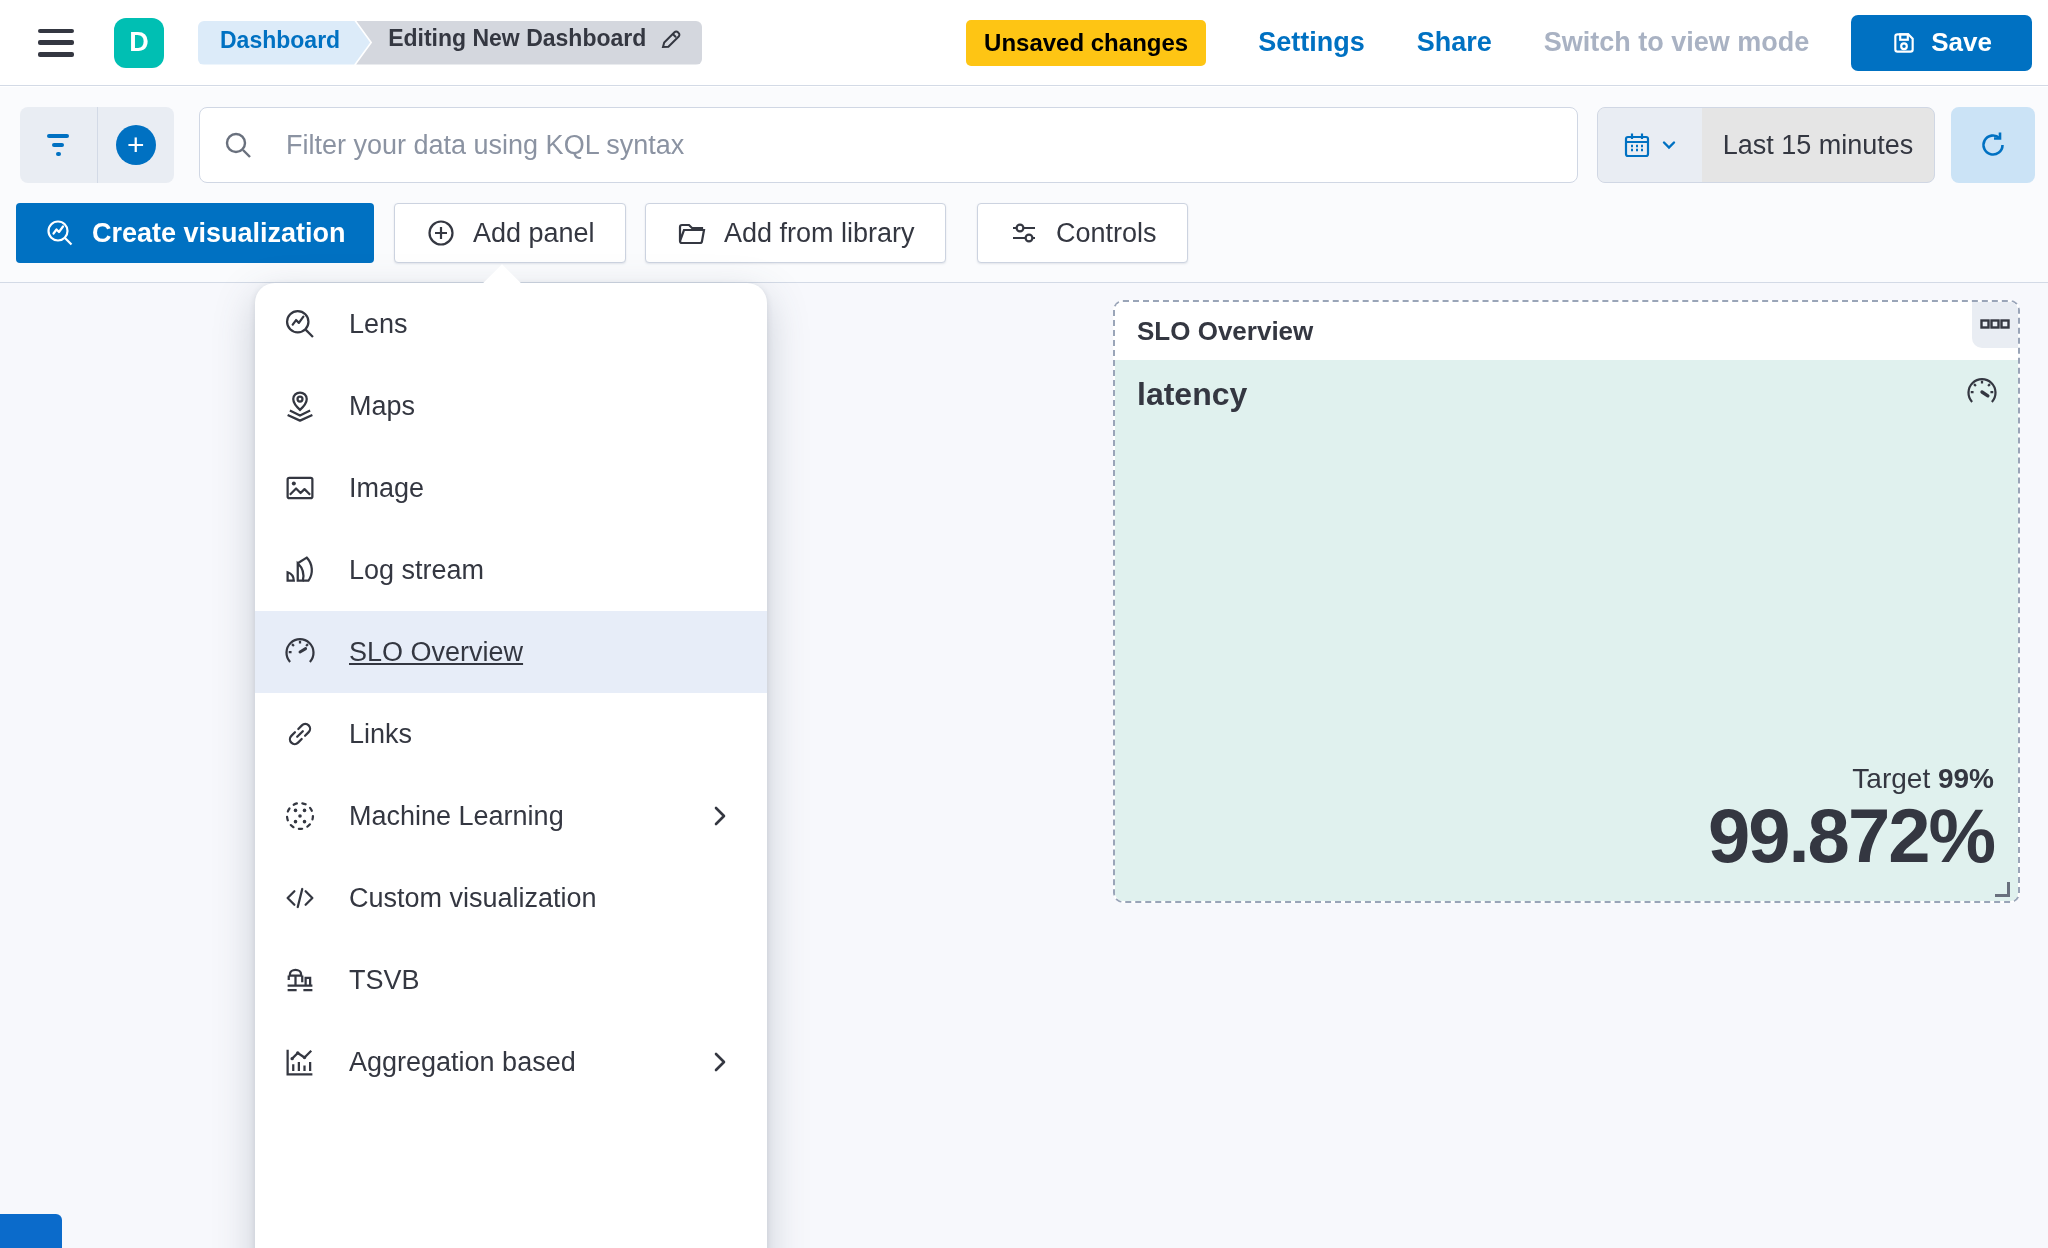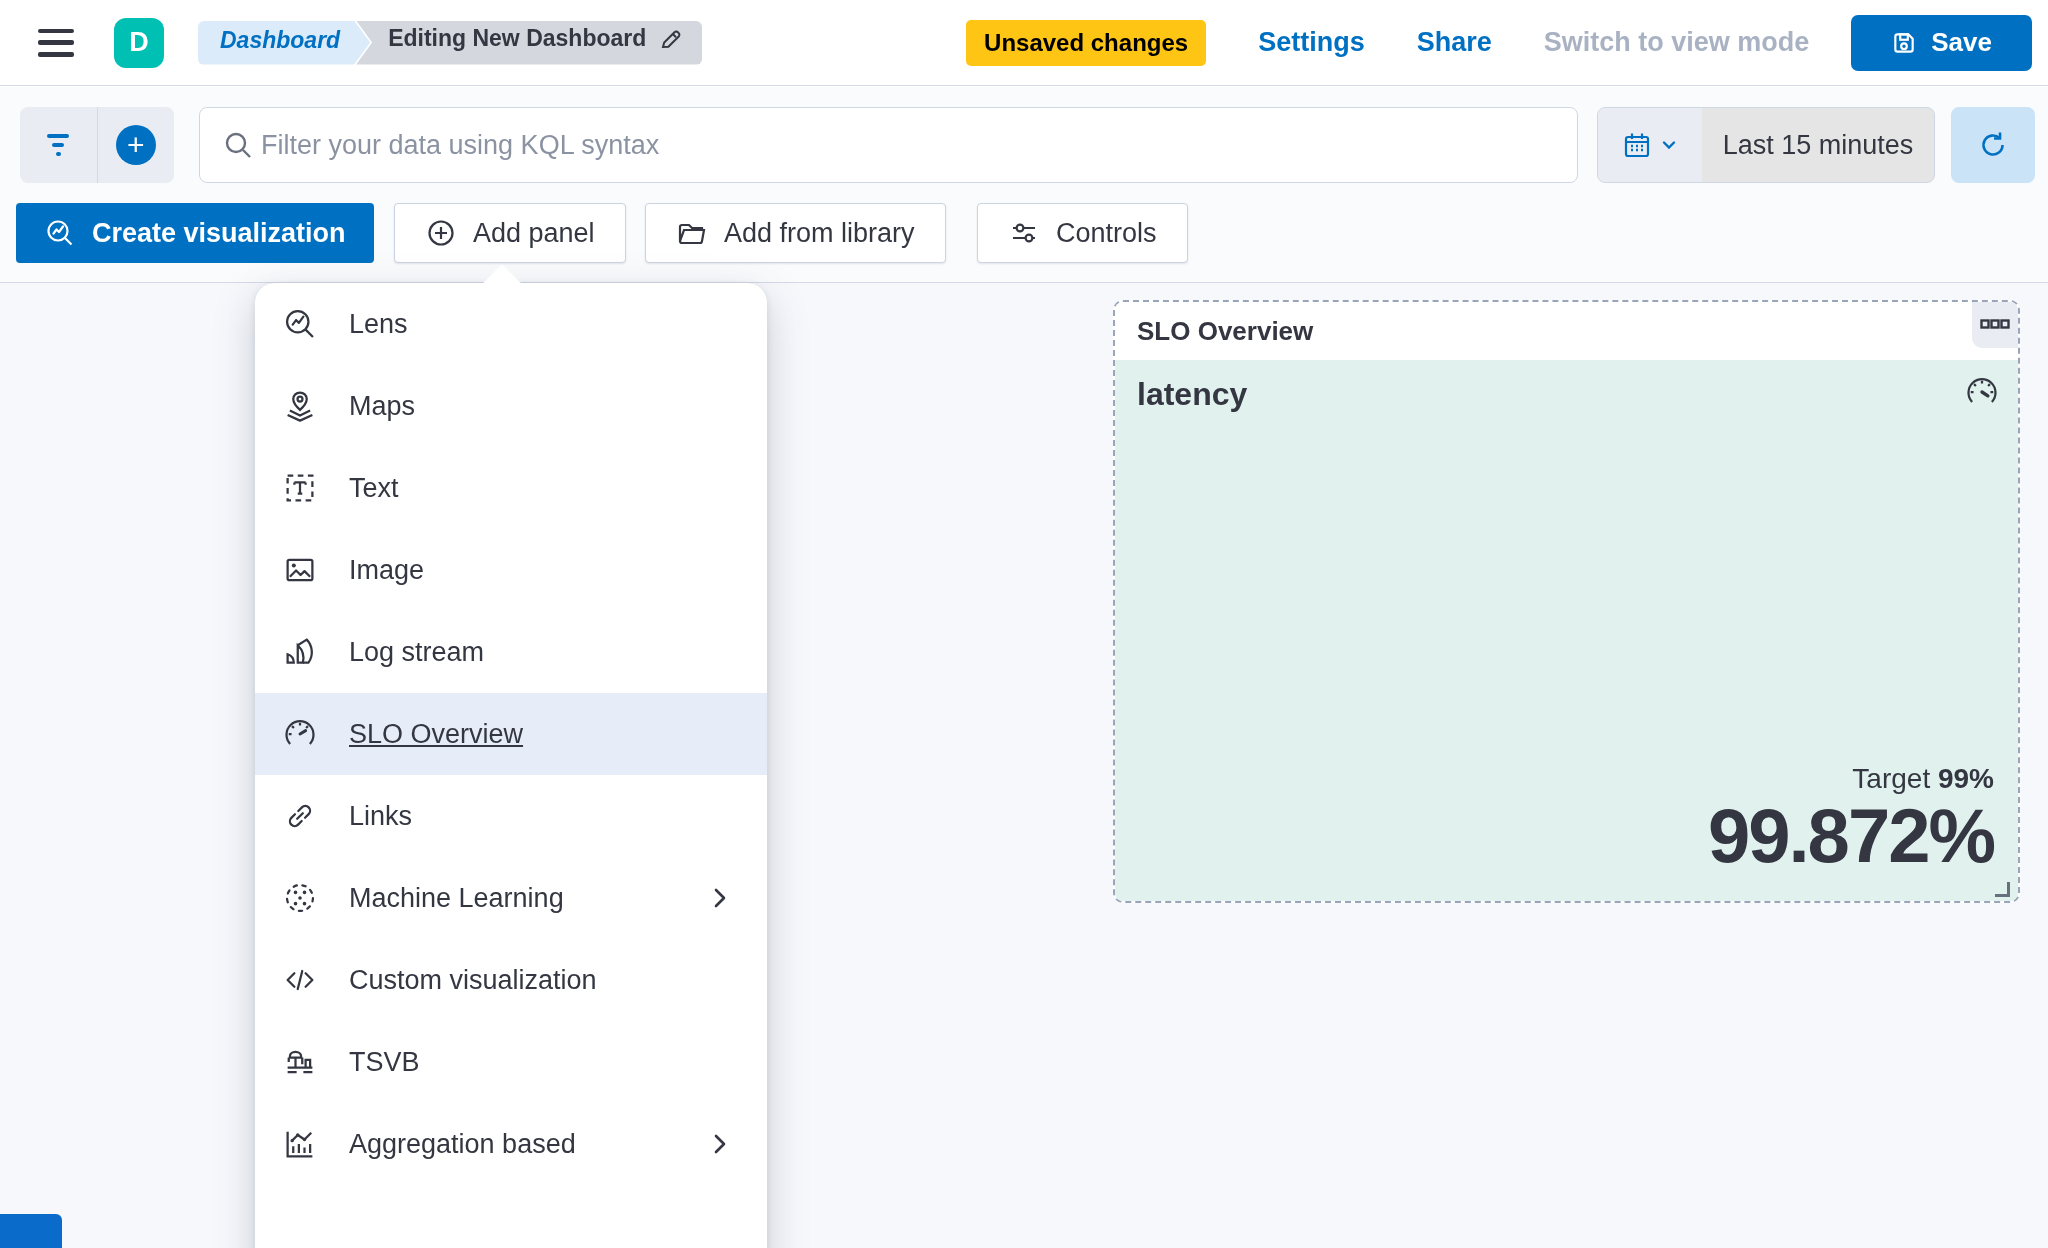--- a/index.html
+++ b/index.html
@@ -11,21 +11,21 @@
   .topbar { position:absolute; left:0; top:0; width:2048px; height:86px; background:#fff;
             border-bottom:1px solid #d3dae6; display:flex; align-items:center; }
   .hamburger { margin-left:38px; width:36px; height:28px; display:flex; flex-direction:column;
                justify-content:space-between; cursor:pointer; }
   .hamburger span { display:block; height:4.5px; background:#343741; border-radius:2px; }
   .logo { margin-left:40px; width:50px; height:50px; border-radius:12px; background:#00bfb3;
           color:#fff; font-weight:bold; font-size:27px; display:flex; align-items:center; justify-content:center; }
   .crumbs { display:flex; align-items:center; margin-left:34px; }
   .crumb { height:44px; display:flex; align-items:center; font-size:23px; font-weight:600; }
   .crumb.first { background:#dcebf9; color:#0071c2; padding:0 30px 5px 22px; border-radius:6px 0 0 6px;
-                 clip-path:polygon(0 0, calc(100% - 16px) 0, 100% 50%, calc(100% - 16px) 100%, 0 100%); z-index:2;font-style:italic; }
+                 clip-path:polygon(0 0, calc(100% - 16px) 0, 100% 50%, calc(100% - 16px) 100%, 0 100%); z-index:2; }
   .crumb.second { background:#d4d7de; color:#343741; padding:0 18px 8px 32px; margin-left:-14px; border-radius:0 6px 6px 0;
                   clip-path:polygon(0 0, 100% 0, 100% 100%, 0 100%, 16px 50%); }
   .crumb.second svg { margin-left:12px; }
   .topbar-right { margin-left:auto; display:flex; align-items:center; }
   .unsaved { background:#fec514; color:#000; font-weight:700; font-size:24px; padding:9px 18px; border-radius:5px; }
   .hlink { color:#0071c2; font-weight:700; font-size:27px; margin-left:52px; cursor:pointer; }
   .hlink.disabled { color:#a9b2c3; cursor:default; }
   .save-btn { margin-left:42px; margin-right:16px; background:#0071c2; color:#fff; font-weight:700; font-size:26px;
               border:none; border-radius:7px; height:56px; padding:0 40px; display:flex; align-items:center; gap:14px; cursor:pointer; }
 
@@ -36,21 +36,21 @@
   .qgroup .qbtn { flex:1; display:flex; align-items:center; justify-content:center; cursor:pointer; }
   .qgroup .qbtn + .qbtn { border-left:1px solid #d3dae6; }
   .filter-ic { display:flex; flex-direction:column; align-items:center; gap:5px; }
   .filter-ic i { display:block; background:#0071c2; height:4px; border-radius:2px; }
   .filter-ic i:nth-child(1){ width:22px; } .filter-ic i:nth-child(2){ width:12px; } .filter-ic i:nth-child(3){ width:5px; }
   .plus-circle { width:40px; height:40px; border-radius:50%; background:#0071c2; color:#fff; display:flex;
                  align-items:center; justify-content:center; font-size:30px; font-weight:400; line-height:1; }
   .kql { position:absolute; left:199px; top:20px; width:1379px; height:76px; background:#fff; border:1px solid #d0d7e4;
          border-radius:8px; display:flex; align-items:center; padding:0 22px; }
   .kql input { border:none; outline:none; flex:1; font-size:27px; font-family:"Liberation Sans",sans-serif;
-               color:#a21caf; margin-left:7px; background:transparent; }
+               color:#a21caf; margin-left:32px; background:transparent; }
   .kql input::placeholder { color:#8b93a2; }
   .timepicker { position:absolute; left:1597px; top:20px; width:338px; height:76px; background:#e5e5e5;
                 border:1px solid #d0d7e4; border-radius:8px; display:flex; overflow:hidden; }
   .tp-left { width:104px; background:#e9edf3; display:flex; align-items:center; justify-content:center; gap:8px; cursor:pointer; }
   .tp-right { flex:1; display:flex; align-items:center; justify-content:center; font-size:27px; color:#343741; cursor:pointer; }
   .refresh-btn { position:absolute; left:1951px; top:20px; width:84px; height:76px; background:#cbe3f6;
                  border:none; border-radius:8px; display:flex; align-items:center; justify-content:center; cursor:pointer; }
 
   
   .toolbar { position:absolute; left:0; top:200px; width:2048px; height:83px; background:#fafbfd; border-bottom:1px solid #d3dae6; }
@@ -232,29 +232,20 @@
         <span class="ic">
             <svg width="36" height="36" viewBox="0 0 32 32" fill="none" stroke="#343741" stroke-width="2">
           <path d="M16 4c-3.3 0-6 2.5-6 5.8C10 14 16 19.5 16 19.5S22 14 22 9.8C22 6.5 19.3 4 16 4z"></path>
           <circle cx="16" cy="9.8" r="2.2"></circle>
           <path d="M7 20l9 4.5L25 20M5 24l11 5 11-5" stroke-linejoin="round"></path>
             </svg>
           </span>
         <span class="lbl">Maps</span>
       </div>
 
-      <div class="mi">
-        <span class="ic">
-            <svg width="36" height="36" viewBox="0 0 32 32" fill="none" stroke="#343741" stroke-width="2">
-          <rect x="5" y="5" width="22" height="22" stroke-dasharray="5 4"></rect>
-          <path d="M11 11h10M16 11v10M14 21h4M11 11v2M21 11v2"></path>
-            </svg>
-          </span>
-        <span class="lbl">Text</span>
-      </div>
 
       <div class="mi">
         <span class="ic">
             <svg width="36" height="36" viewBox="0 0 32 32" fill="none" stroke="#343741" stroke-width="2">
           <rect x="5" y="7" width="22" height="18" rx="1.5"></rect>
           <circle cx="10.5" cy="12" r="1.8" fill="#343741" stroke="none"></circle>
           <path d="M7 22l5.5-5.5 4 4 3.5-3.5 5 5" stroke-linejoin="round"></path>
             </svg>
           </span>
         <span class="lbl">Image</span>

